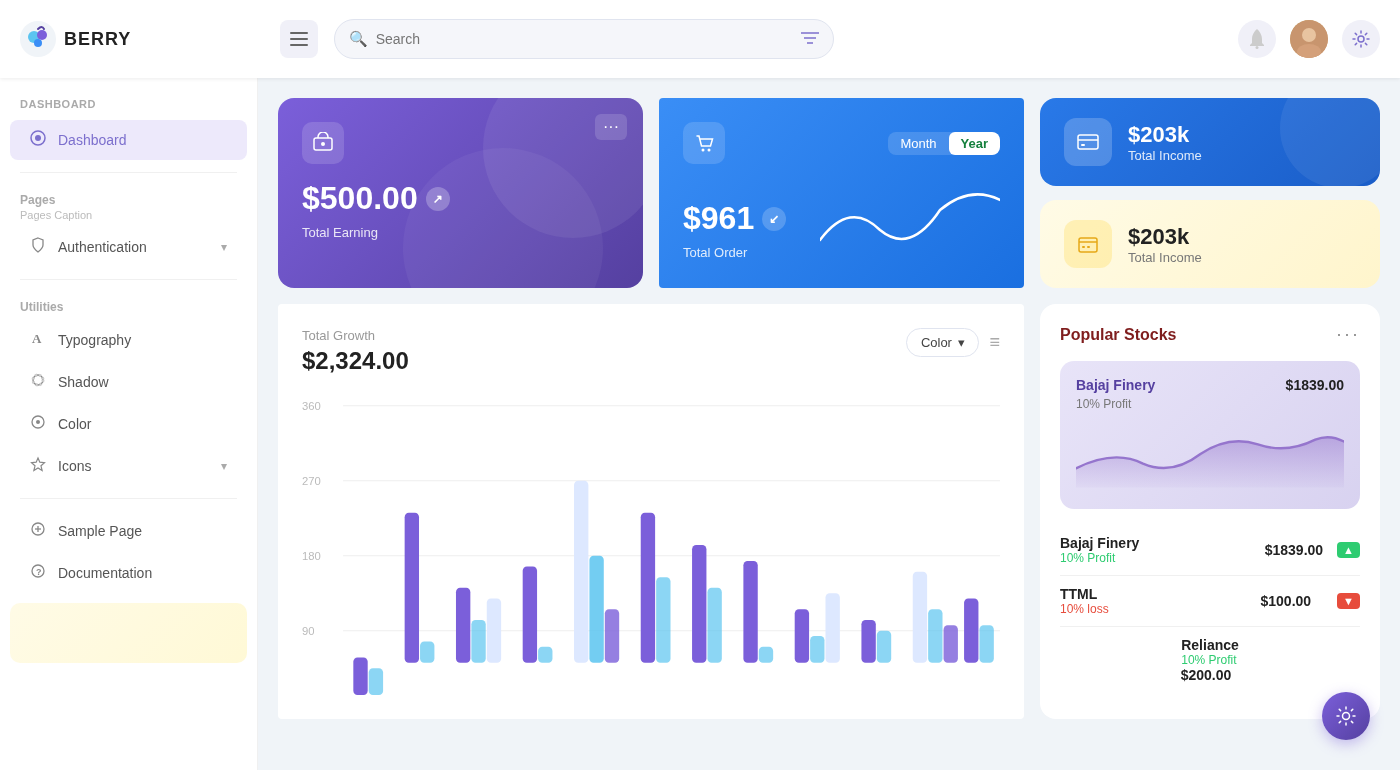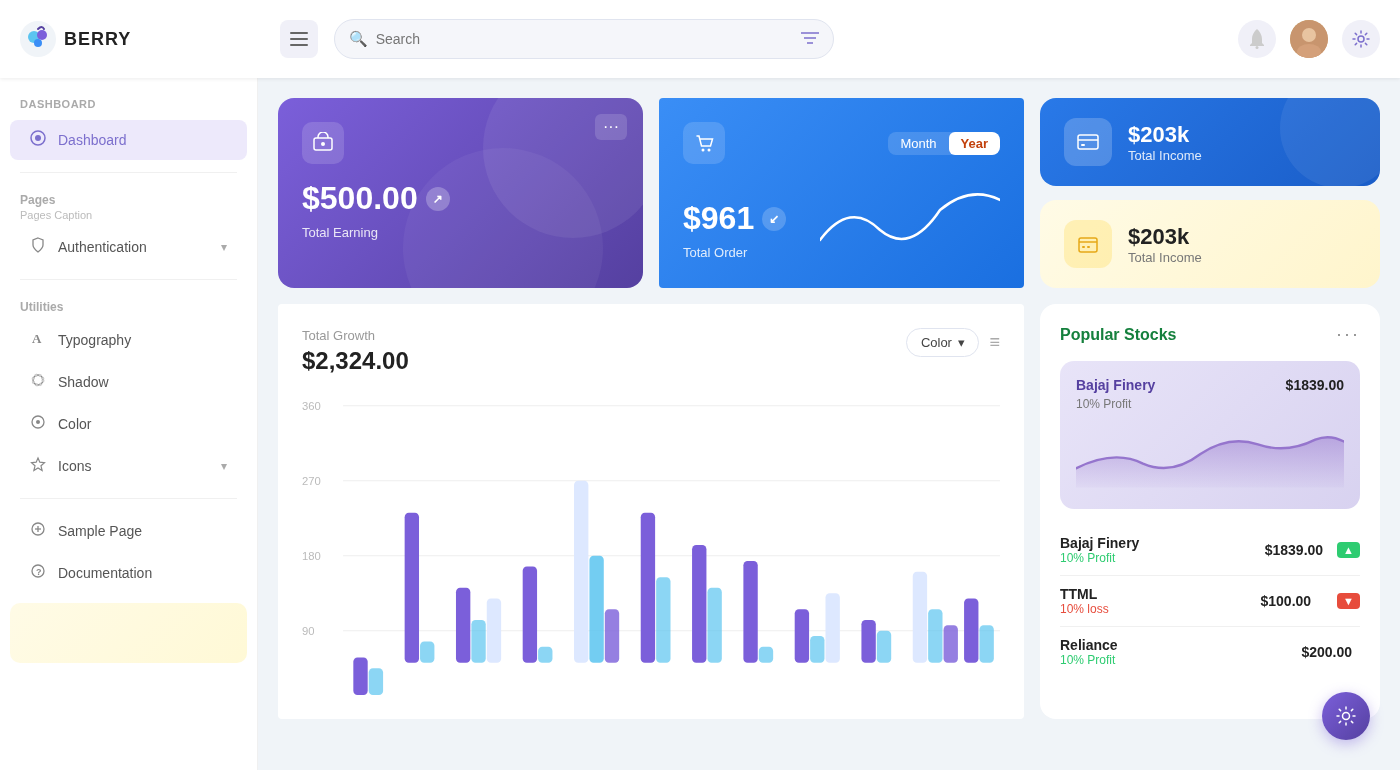--- a/index.html
+++ b/index.html
@@ -282,21 +282,21 @@
     .toggle-btn {
       padding: 4px 12px;
       font-size: 13px;
       color: #fff;
       border: none;
       background: transparent;
       cursor: pointer;
     }
     .toggle-btn.active {
       background: #fff;
-      color: #c2410c;
+      color: #15803d;
       border-radius: 6px;
       font-weight: 600;
     }
     .order-bottom {
       display: flex;
       align-items: flex-end;
       justify-content: space-between;
     }
     .wave-chart {
       flex: 1;
@@ -409,21 +409,21 @@
       background: #fff;
       border-radius: 16px;
       padding: 20px;
     }
     .stocks-header {
       display: flex;
       align-items: center;
       justify-content: space-between;
       margin-bottom: 16px;
     }
-    .stocks-title { font-size: 16px; font-weight: 700; color: #15803d; }
+    .stocks-title { font-size: 16px; font-weight: 700; color: #7f1d1d; }
     .stocks-more { color: #888; cursor: pointer; font-size: 18px; letter-spacing: 2px; background: none; border: none; }
 
     .stock-featured {
       background: linear-gradient(135deg, #e8e4f8 0%, #d8d2f0 100%);
       border-radius: 14px;
       padding: 16px;
       margin-bottom: 16px;
     }
     .stock-featured-top {
       display: flex;
@@ -435,21 +435,21 @@
     .stock-profit-feat { font-size: 12px; color: #777; margin-bottom: 8px; }
     .mini-chart { width: 100%; height: 70px; }
 
     .stock-row {
       display: flex;
       align-items: center;
       justify-content: space-between;
       padding: 10px 0;
       border-bottom: 1px solid #f0f0f0;
     }
-    .stock-row:last-child { border-bottom: none; }
+    .stock-row:last-child { border-bottom: none; flex-direction: column; }
     .stock-row-name { font-size: 14px; font-weight: 600; color: #222; }
     .stock-row-profit-green { font-size: 12px; color: #2ecc71; }
     .stock-row-loss-red { font-size: 12px; color: #e74c3c; }
     .stock-row-price { font-size: 14px; font-weight: 600; color: #222; margin-right: 8px; }
     .stock-badge-up {
       background: #2ecc71;
       color: #fff;
       border-radius: 4px;
       padding: 2px 6px;
       font-size: 11px;

